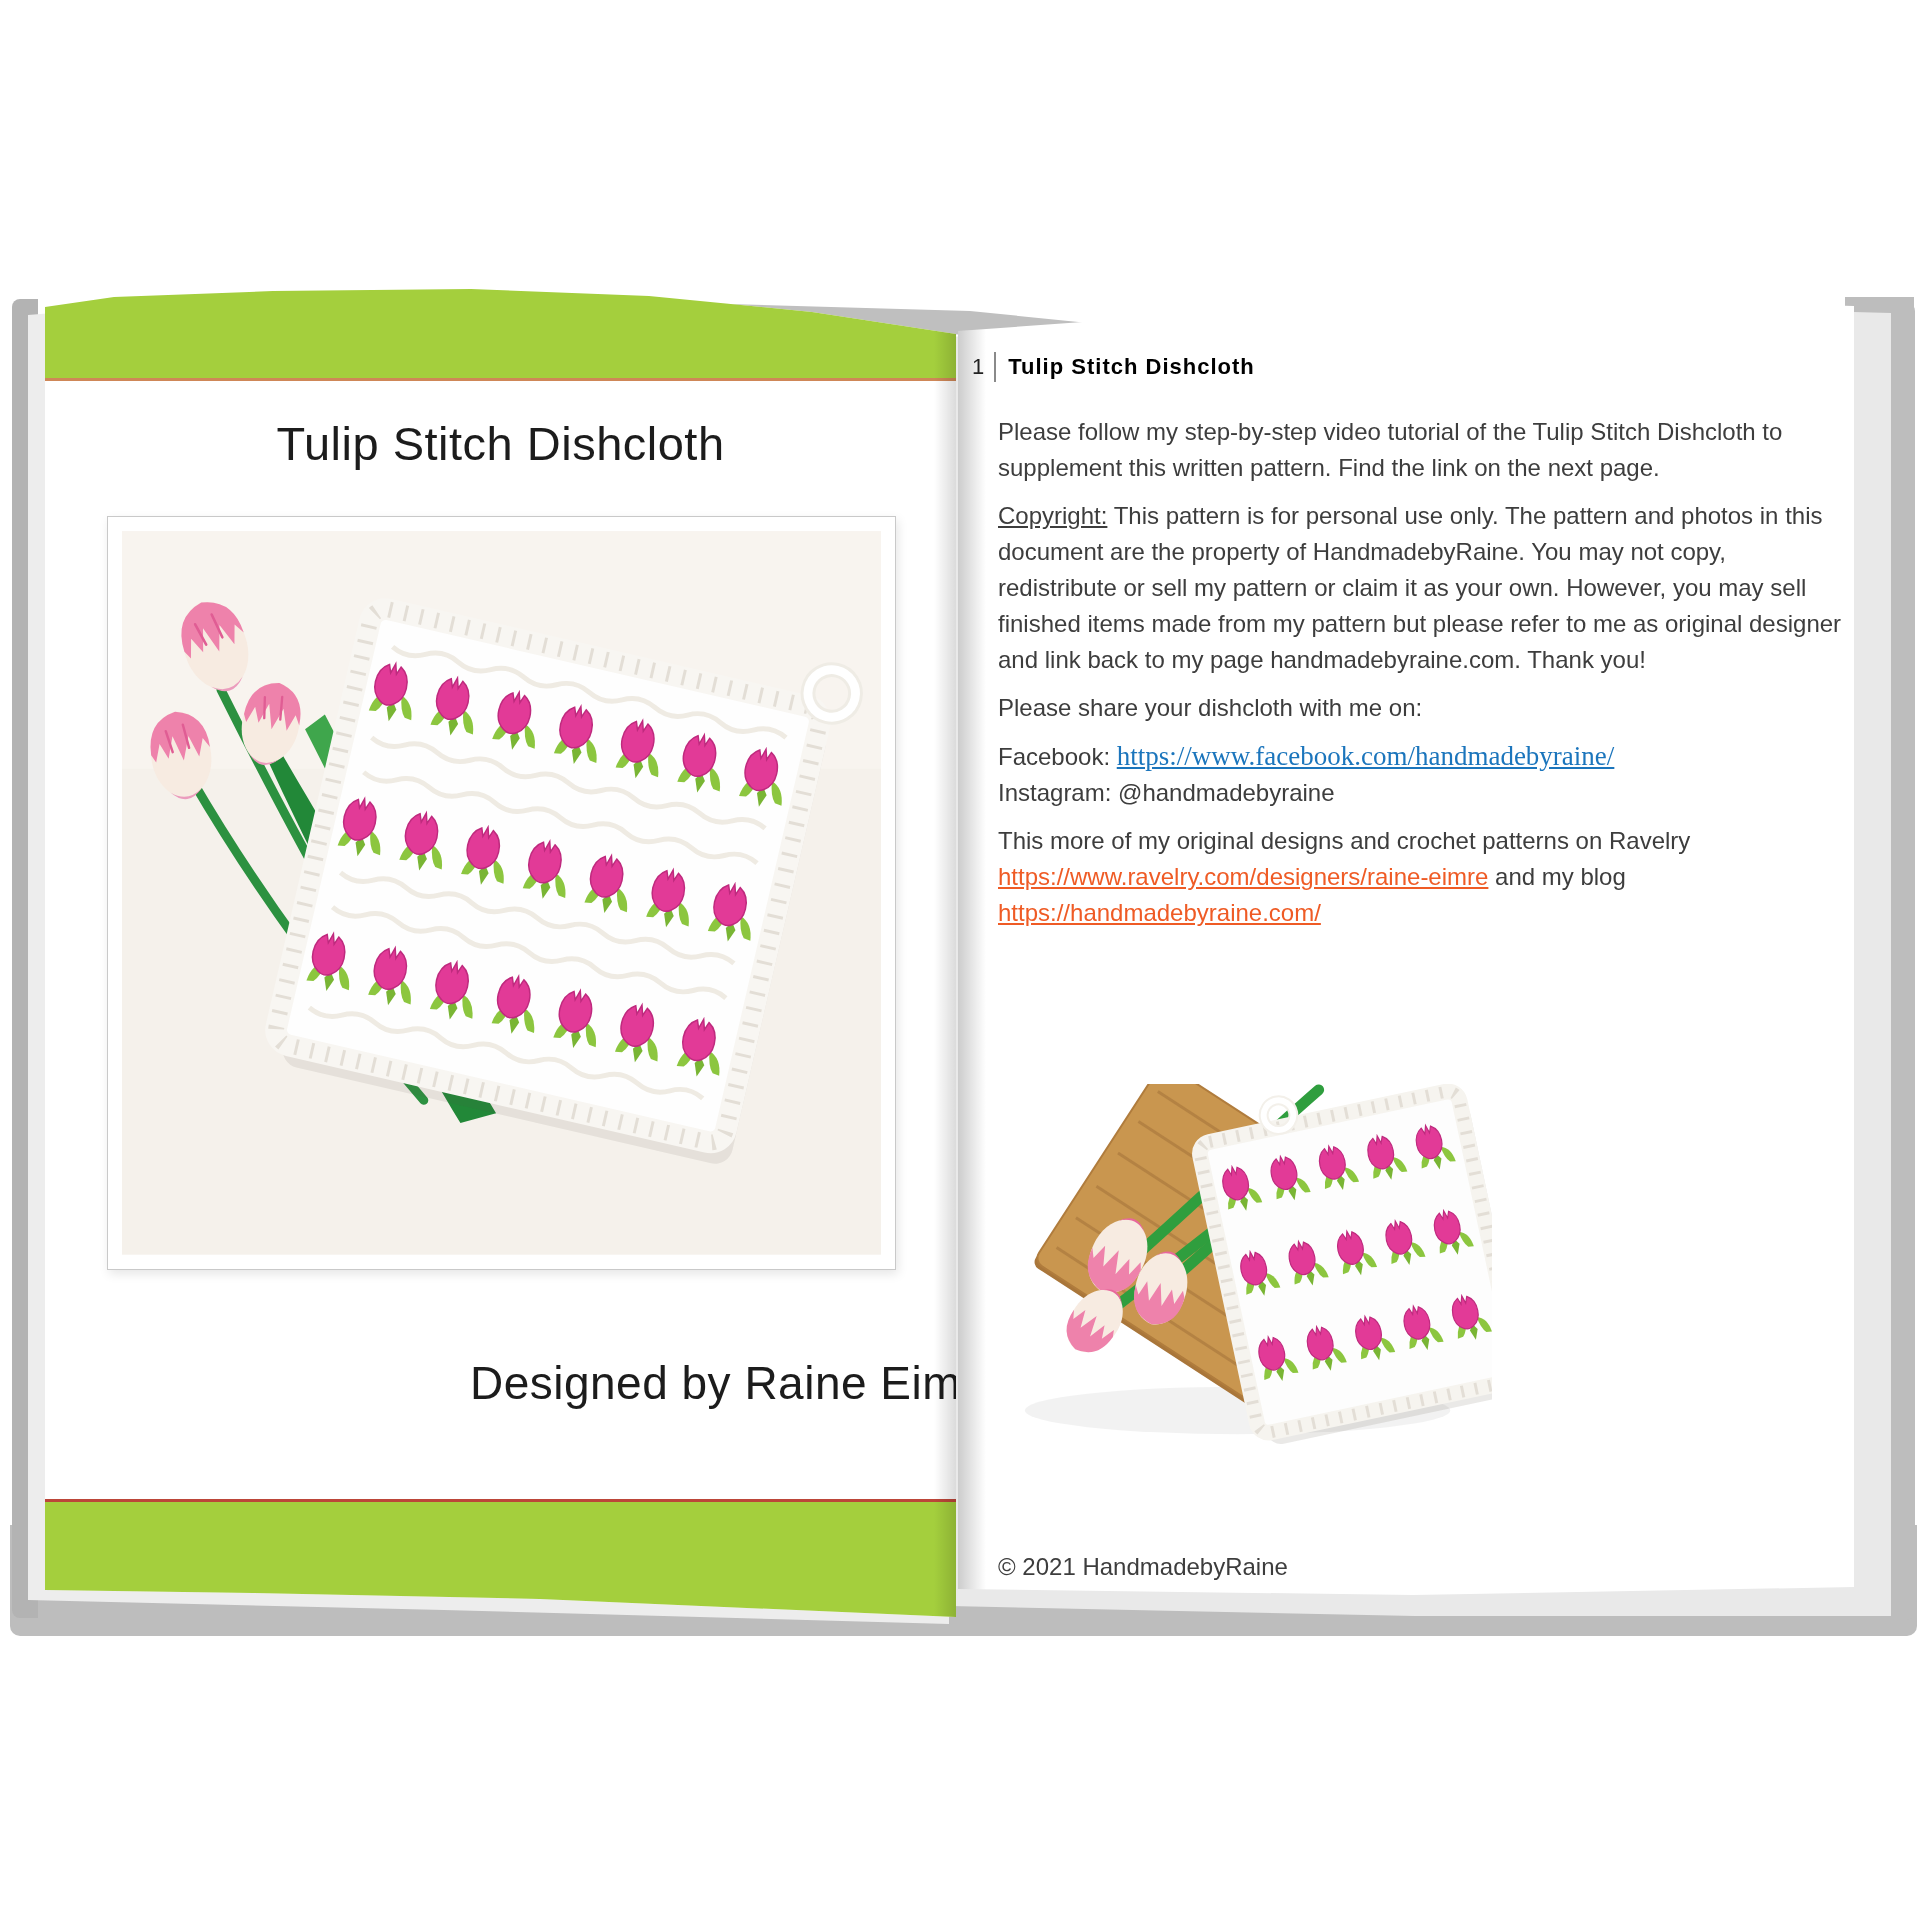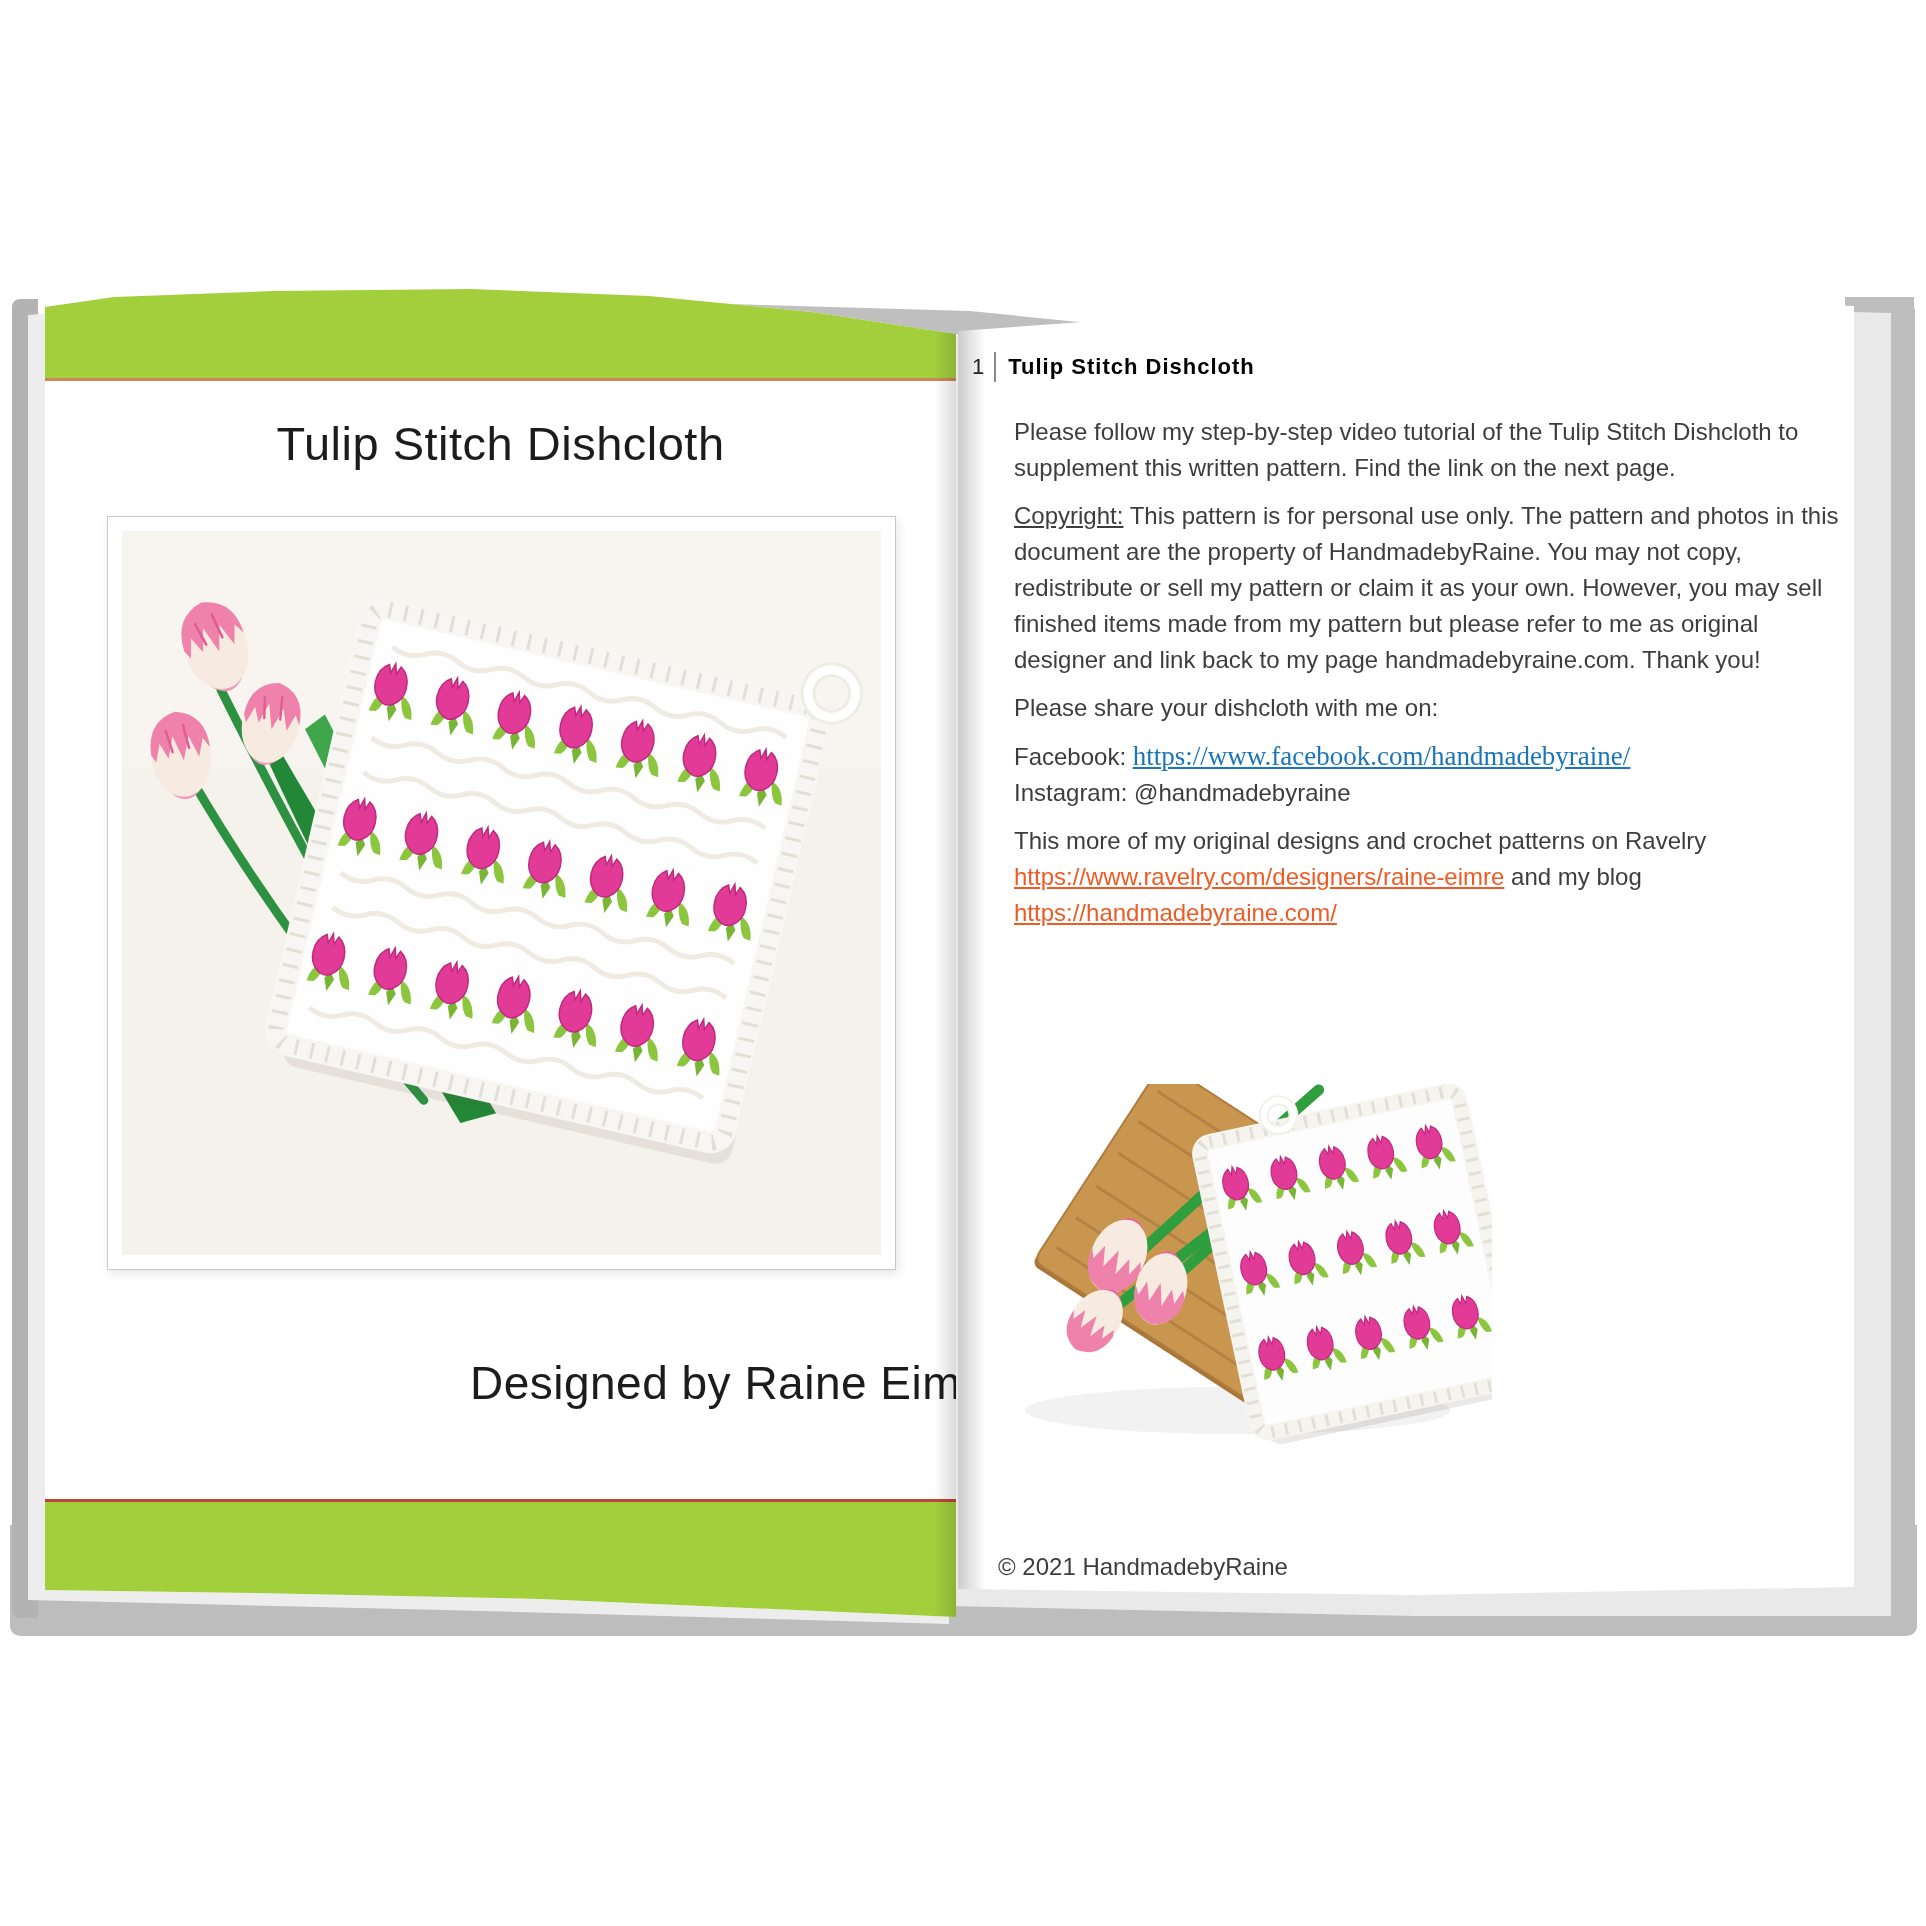--- a/index.html
+++ b/index.html
@@ -37,21 +37,21 @@
   .page-right{position:absolute;left:958px;top:297px;width:896px;height:1299px;background:#ffffff;
     clip-path:polygon(0px 34px, 307px 12px, 624px 2px, 896px 9px, 896px 1290px, 455px 1298px, 0px 1292px);}
   .page-right::before{content:"";position:absolute;left:0;top:0;width:28px;height:100%;
     background:linear-gradient(to right, rgba(0,0,0,.20), rgba(0,0,0,0));}
   .rp-header{position:absolute;left:14px;top:55px;display:flex;align-items:center;font-size:22px;color:#222;}
   .rp-num{font-weight:400;padding-right:10px;}
   .rp-sep{width:0;height:30px;border-left:2px solid #8a8a8a;margin-right:12px;}
   .rp-title{font-weight:700;letter-spacing:1px;color:#000;}
   .rp-body{position:absolute;left:40px;top:103px;width:849px;padding-top:14px;
     font-size:24px;line-height:36px;color:#3d3d3d;}
-  .rp-body p{margin:0 0 12px 16px;}
+  .rp-body p{margin:0 0 12px 0;}
   .u{text-decoration:underline;}
   .lnk-orange{color:#ef5b25;text-decoration:underline;cursor:pointer;}
   .lnk-blue{font-family:"Liberation Serif", serif;color:#1b75bc;text-decoration:underline;font-size:27px;cursor:pointer;}
   .rp-photo{position:absolute;left:42px;top:787px;width:492px;height:364px;overflow:hidden;}
   .rp-footer{position:absolute;left:40px;top:1256px;font-size:24px;color:#3d3d3d;}
 </style>
 </head>
 <body>
 
 <div class="stage">

